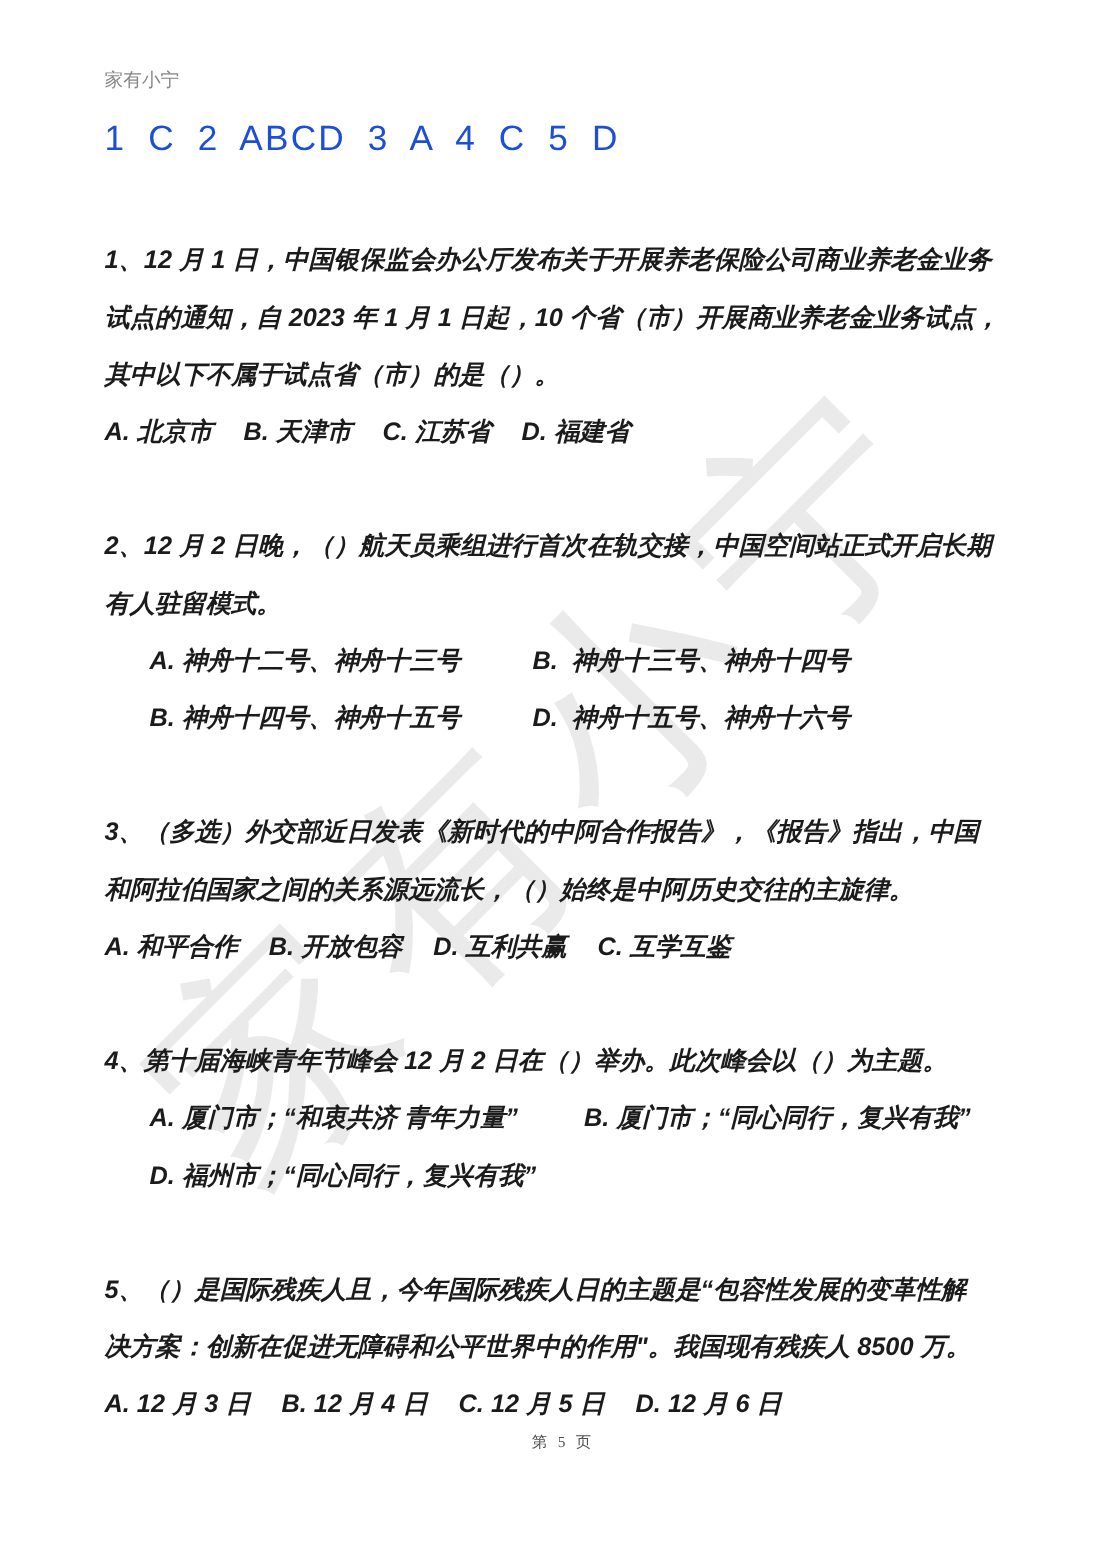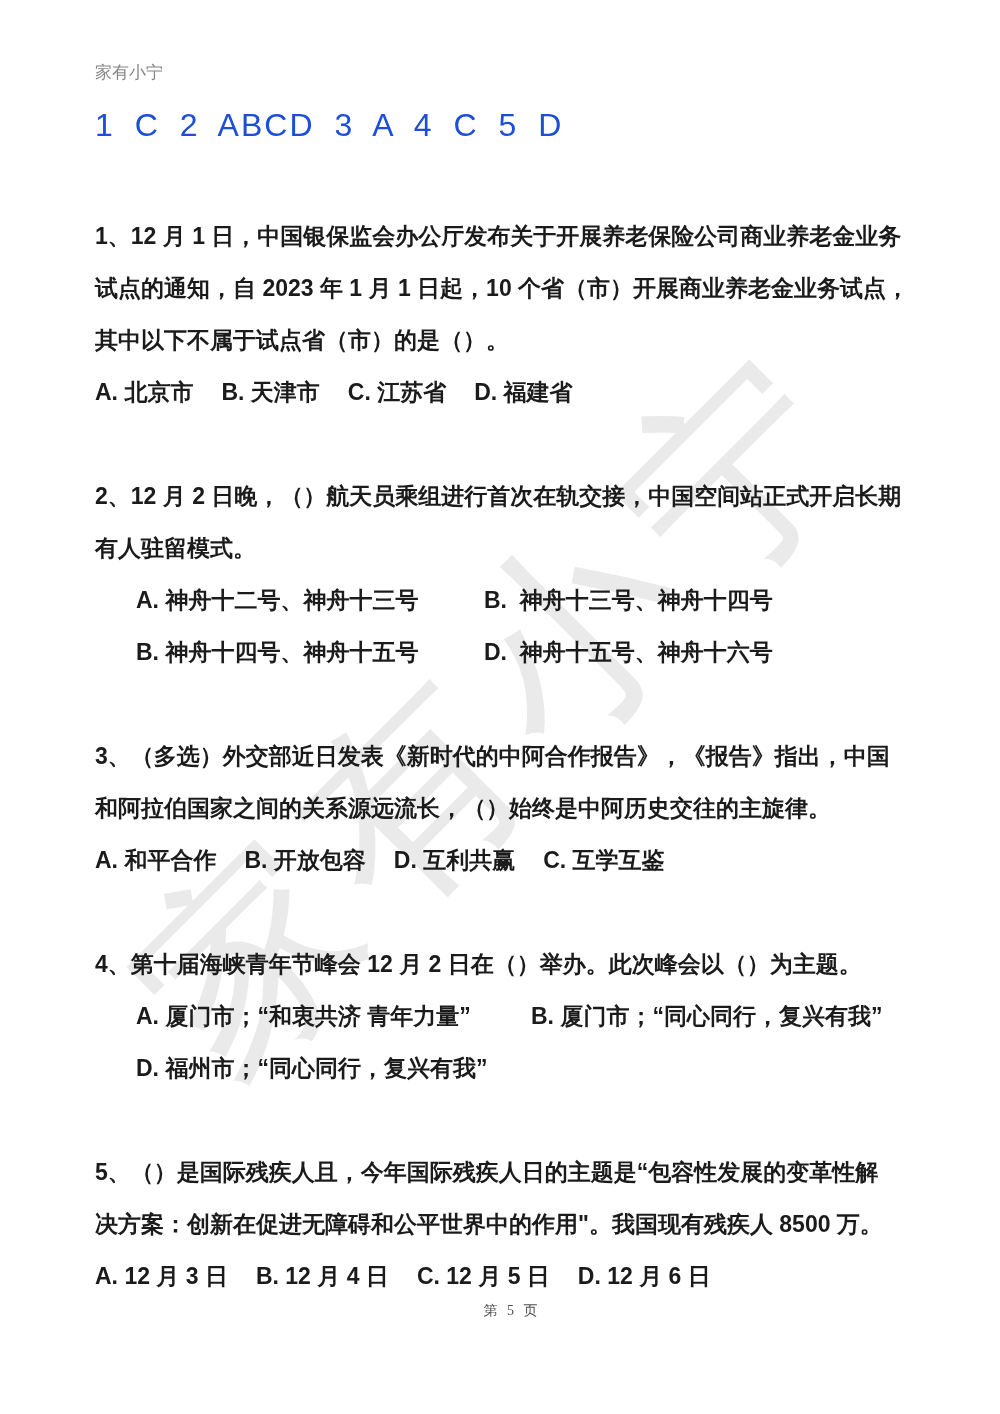--- a/index.html
+++ b/index.html
@@ -40,21 +40,21 @@
   .answers-line {
     margin-top:26px;
     font-size:32px;
     line-height:30px;
     font-weight:400;
     letter-spacing:2px;
     word-spacing:9px;
     color:#1d4ed8;
     white-space:pre;
   }
-  .questions { margin-top:70px; }
+  .questions { margin-top:70px;font-style:italic; }
   .question { margin-bottom:52px; }
   .line, .opt {
     font-size:23px;
     line-height:52px;
     font-weight:600;
     white-space:pre;
   }
   .opts-inline { display:flex; gap:28px;text-align:center; }
   .opts-cols { display:flex;margin-left:41px; }
   .opts-cols .c1 { width:348px; }

